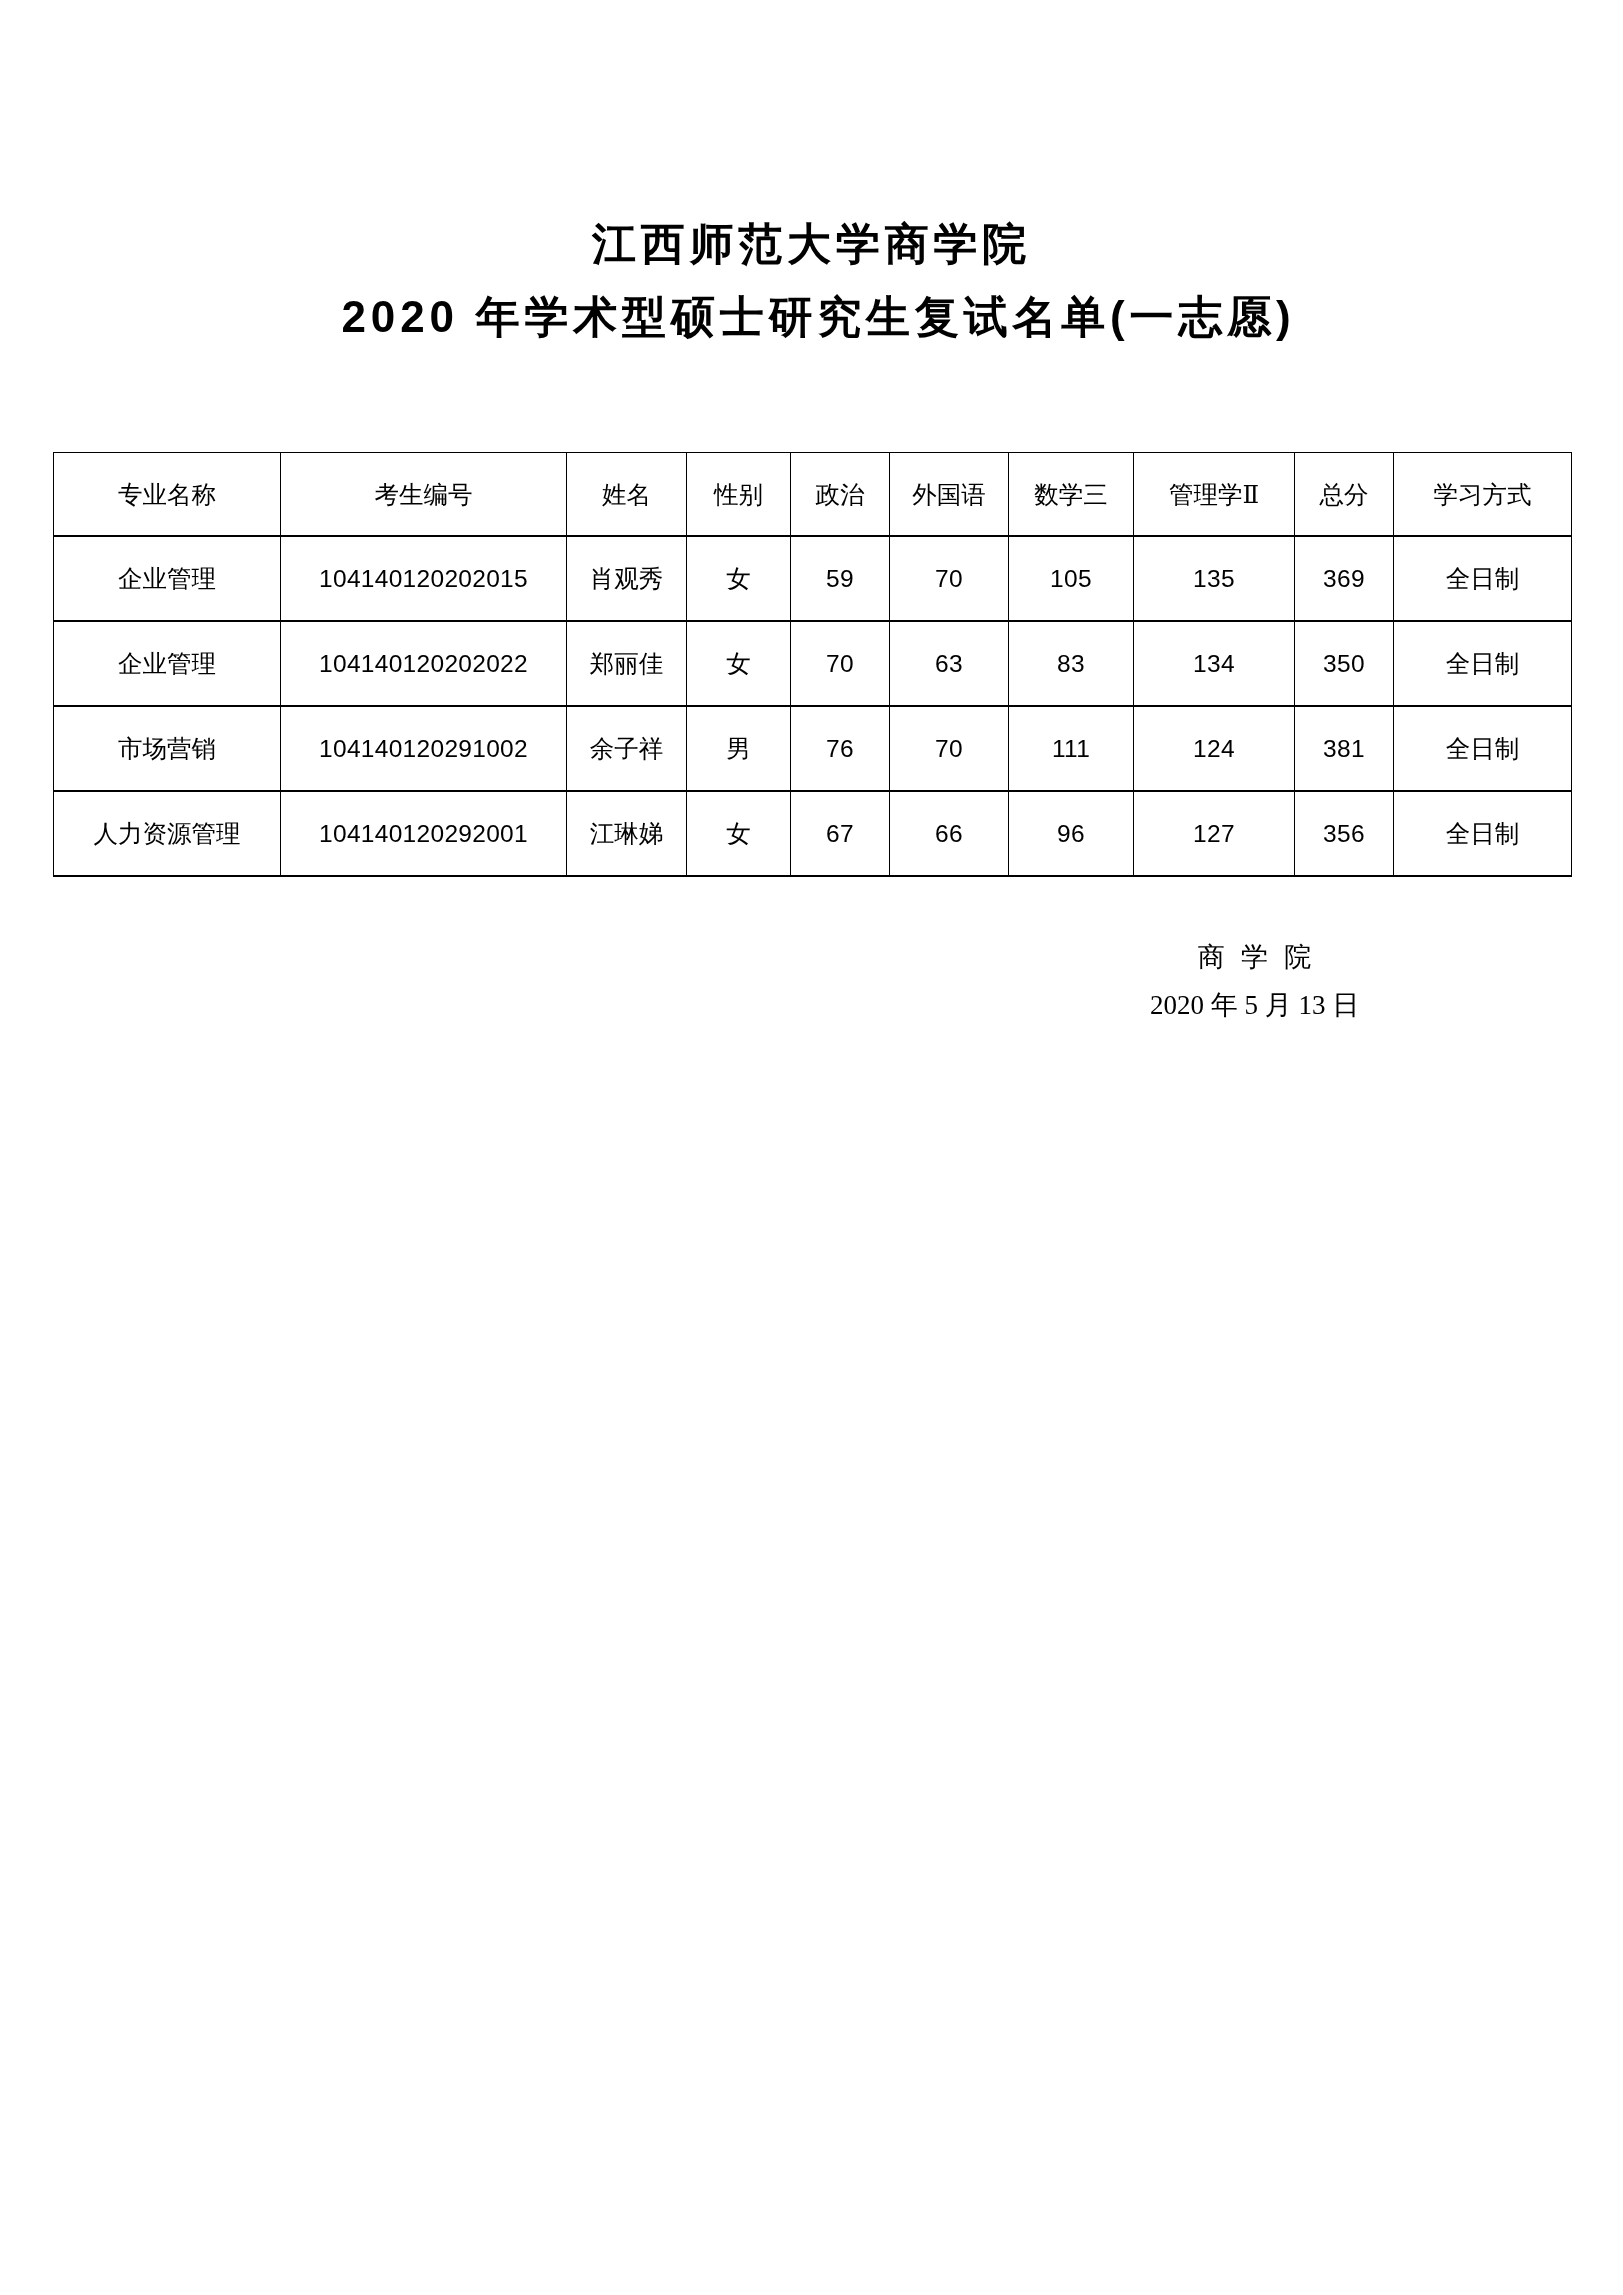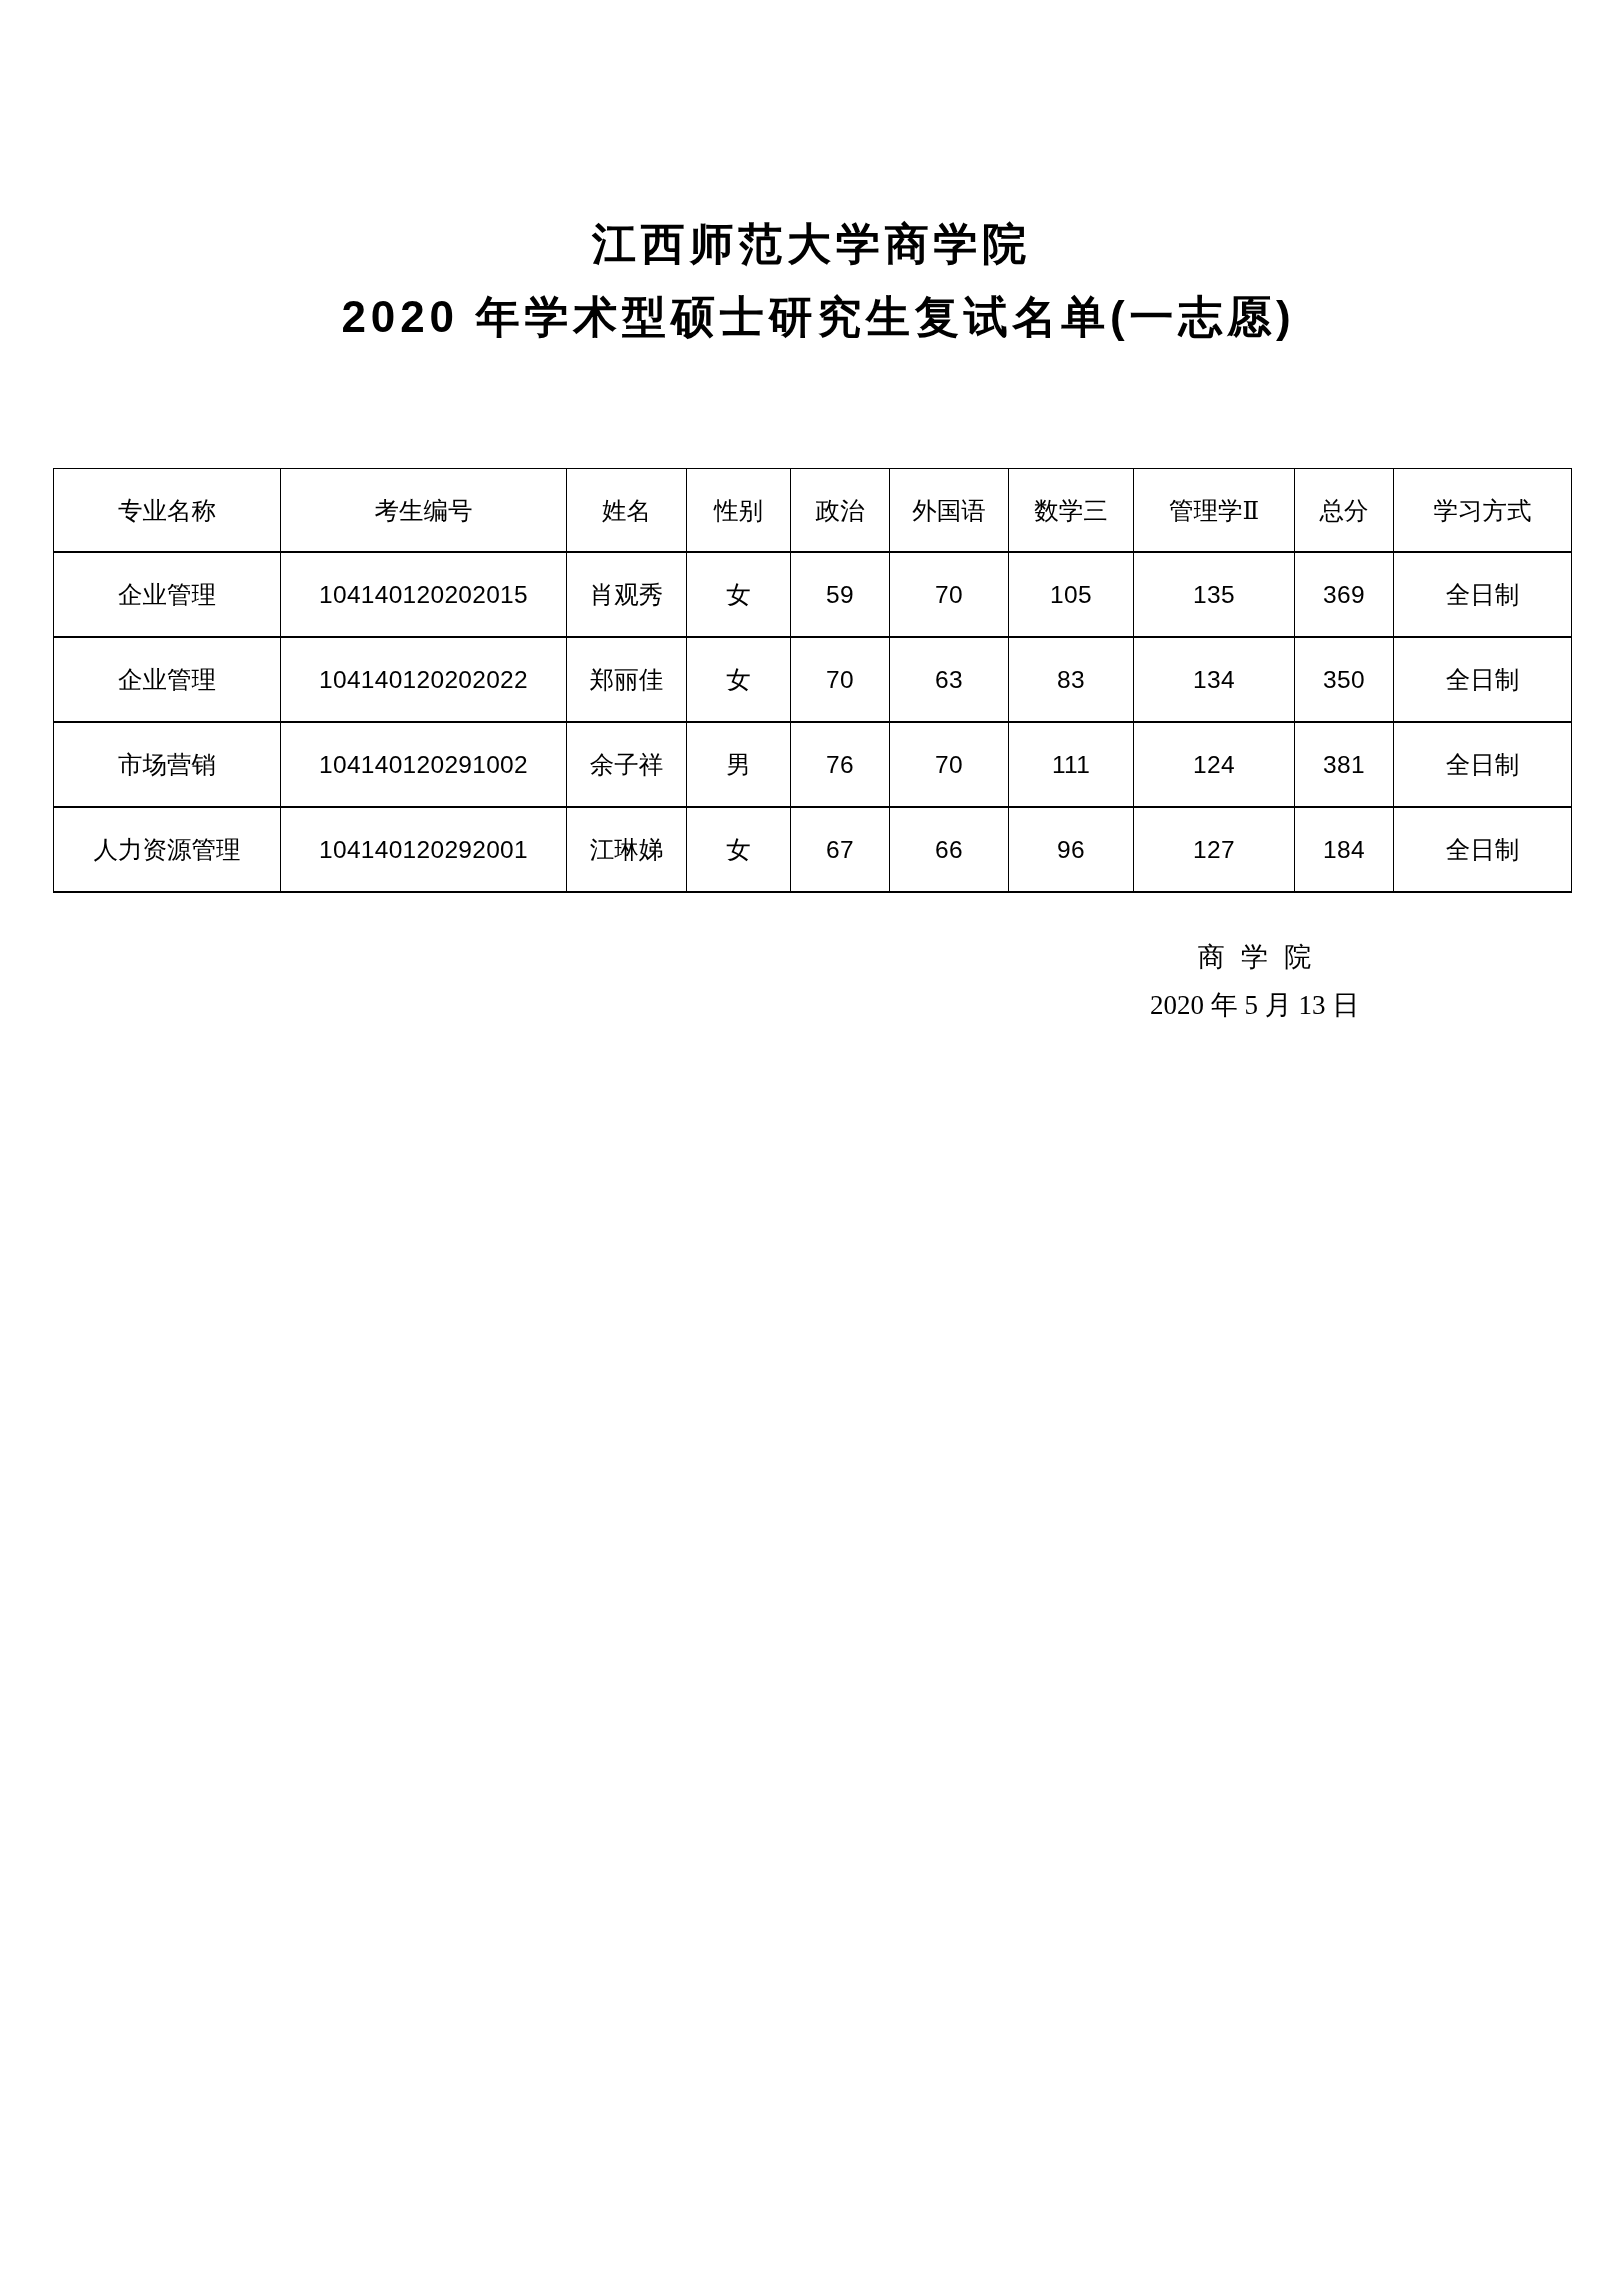--- a/index.html
+++ b/index.html
@@ -25,21 +25,21 @@
     font-size: 44px;
     line-height: 1.1;
     letter-spacing: 4.8px;
     white-space: nowrap;
   }
   .doc-title-1 { top: 196px; margin-top: 24px; }
   .doc-title-2 { top: 293px; margin-left: 7px; }
 
   table.score-table {
     position: absolute;
-    top: 468px;
+    top: 452px;
     left: 53px;
     width: 1519px;
     border-collapse: collapse;
     table-layout: fixed;
   }
   table.score-table th,
   table.score-table td {
     border: 1.4px solid #000000;
     border-bottom: 2.7px solid #000000;
     text-align: center;
@@ -142,21 +142,21 @@
     </tr>
     <tr>
       <td>人力资源管理</td>
       <td class="num">104140120292001</td>
       <td>江琳娣</td>
       <td>女</td>
       <td class="num">67</td>
       <td class="num">66</td>
       <td class="num">96</td>
       <td class="num">127</td>
-      <td class="num">184</td>
+      <td class="num">356</td>
       <td>全日制</td>
     </tr>
   </tbody>
 </table>
 
 <div class="doc-footer">
   <div class="signature">商 学 院</div>
   <div class="date">2020 年 5 月 13 日</div>
 </div>
 

